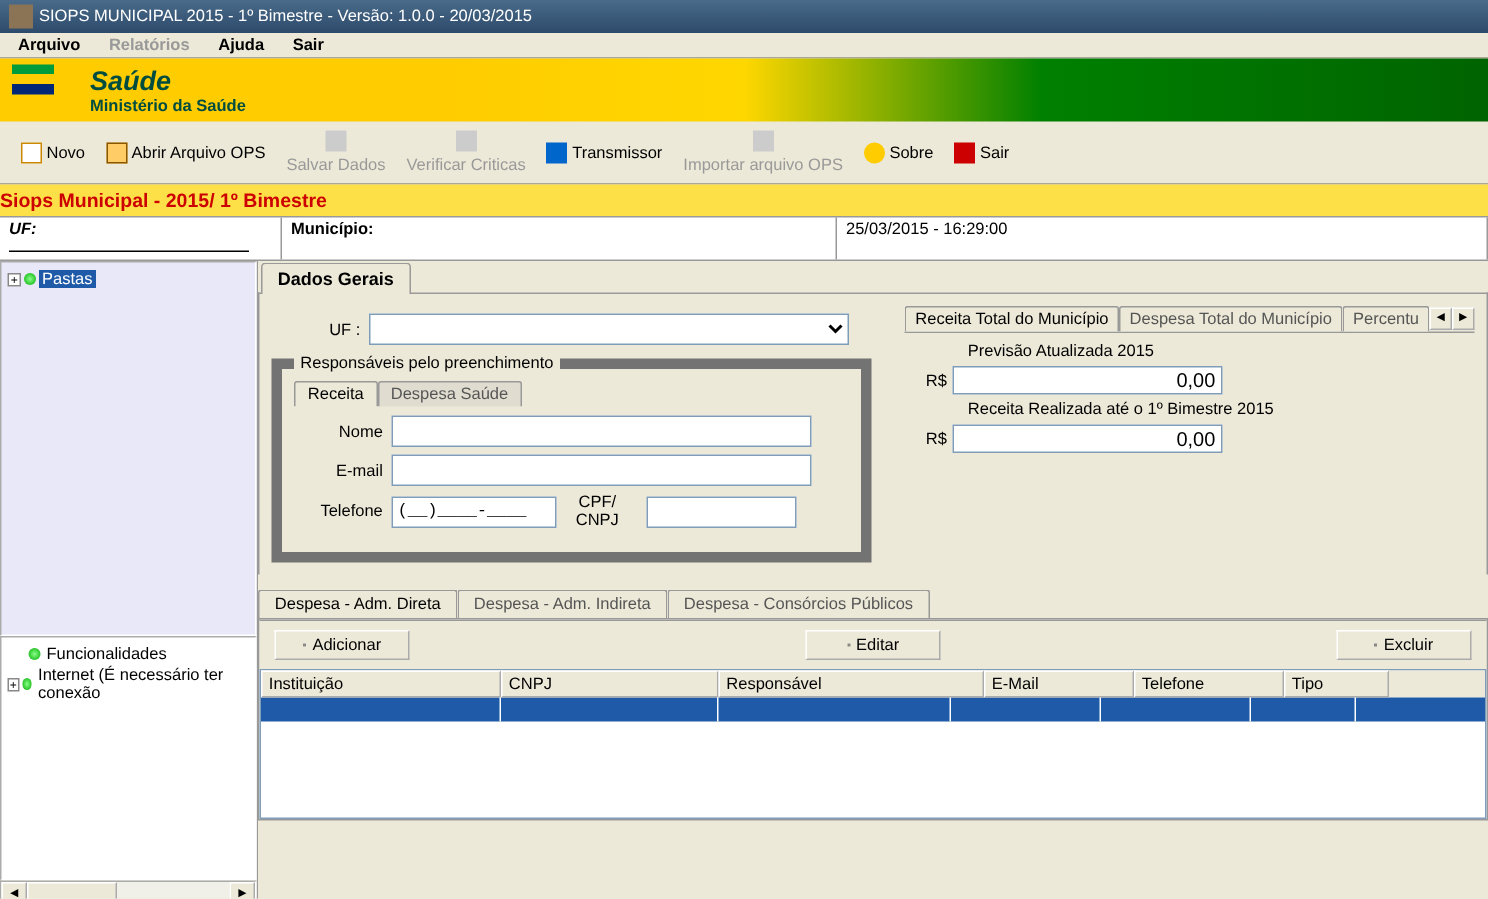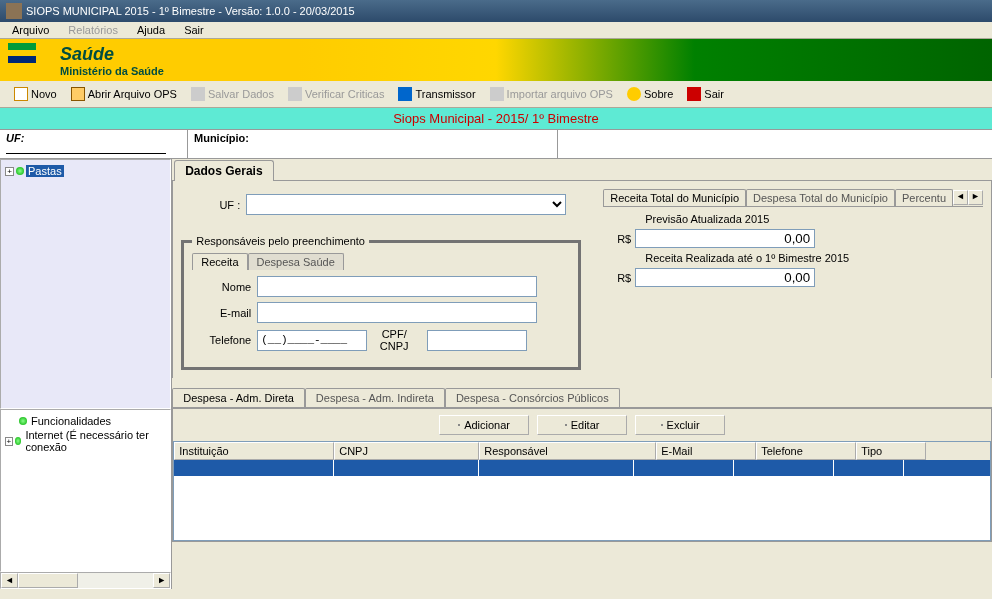--- a/index.html
+++ b/index.html
@@ -1,30 +1,30 @@
 <!DOCTYPE html>
 <html><head>
 <meta charset="utf-8">
 <style>
 * { box-sizing: border-box; margin: 0; padding: 0; }
 body { font-family: Tahoma, Arial, sans-serif; font-size: 11px; background: #ece9d8; width: 992px; height: 599px; overflow: hidden; }
 .titlebar { background: linear-gradient(#4a6b8a, #2d4a6b); color: #fff; padding: 3px 6px; font-size: 11px; display: flex; align-items: center; }
 .titlebar .icon { width: 16px; height: 16px; background: #8b7355; margin-right: 4px; }
 .menubar { background: #ece9d8; padding: 2px 4px; border-bottom: 1px solid #aca899; }
-.menubar span { padding: 3px 8px; cursor: pointer; }
+.menubar span { padding: 3px 8px; cursor: pointer; font-weight: bold; }
 .menubar .disabled { color: #999; }
 .banner { height: 42px; background: linear-gradient(to right, #ffcc00 0%, #ffcc00 30%, #ffd700 50%, #008000 70%, #006400 100%); position: relative; display: flex; align-items: center; padding-left: 60px; }
 .banner .flag { position: absolute; left: 8px; top: 4px; width: 28px; height: 20px; background: linear-gradient(#009b3a 33%, #ffcc00 33% 66%, #002776 66%); }
 .banner .logo-text { color: #004d40; font-style: italic; font-size: 18px; font-weight: bold; }
 .banner .logo-sub { color: #004d40; font-size: 11px; font-weight: bold; }
 .toolbar { background: #ece9d8; padding: 4px 8px; border-bottom: 1px solid #aca899; display: flex; align-items: center; gap: 2px; }
 .toolbar .tb-item { display: flex; align-items: center; gap: 3px; padding: 2px 6px; cursor: pointer; color: #000; }
-.toolbar .tb-item.disabled { color: #999; }
+.toolbar .tb-item.disabled { color: #999; flex-direction: column; }
 .toolbar .tb-icon { width: 14px; height: 14px; display: inline-block; }
-.subtitle { text-align: center; color: #c00; font-weight: normal; font-size: 13px; padding: 3px 0; background: #5eead4; }
+.subtitle { color: #c00; font-weight: bold; font-size: 13px; padding: 3px 0; background: #fde047; }
 .info-row { display: flex; border-top: 1px solid #999; border-bottom: 1px solid #999; background: #fff; }
 .info-row .cell { padding: 2px 6px; font-weight: bold; border-right: 1px solid #999; }
 .info-row .uf-cell { width: 188px; font-style: italic; }
 .info-row .mun-cell { flex: 0 0 370px; }
 .info-row .time-cell { flex: 1; font-weight: normal; }
 .main { display: flex; height: 430px; }
 .left-col { width: 212px; display: flex; flex-direction: column; border-right: 1px solid #999; }
 .tree-top { flex: 0 0 250px; background: #e8e8f8; border: 1px inset #fff; overflow: auto; padding: 4px; }
 .tree-node { display: flex; align-items: center; gap: 2px; padding: 1px 0; }
 .tree-expand { width: 9px; height: 9px; border: 1px solid #888; text-align: center; line-height: 7px; font-size: 8px; cursor: pointer; background: #fff; }
@@ -36,40 +36,40 @@
 .hscroll .arrow { width: 17px; height: 15px; background: #ece9d8; border: 1px outset #fff; text-align: center; line-height: 13px; font-size: 9px; cursor: pointer; }
 .hscroll .track { flex: 1; background: #f0f0e8; position: relative; height: 15px; }
 .hscroll .thumb { position: absolute; left: 0; width: 60px; height: 15px; background: #ece9d8; border: 1px outset #fff; }
 .right-col { flex: 1; background: #ece9d8; padding: 0; }
 .tab-strip { display: flex; align-items: flex-end; padding-left: 2px; }
 .tab { background: #ece9d8; border: 1px solid #999; border-bottom: none; padding: 3px 10px; font-weight: bold; font-size: 12px; border-radius: 3px 3px 0 0; position: relative; top: 1px; }
 .tab-body { border: 1px solid #999; background: #ece9d8; padding: 8px; min-height: 100px; }
 .form-row { display: flex; align-items: center; margin: 5px 0; }
 .form-row label { width: 65px; text-align: right; padding-right: 6px; }
 .form-row select, .form-row input[type=text] { border: 1px solid #7f9db9; background: #fff; height: 21px; padding: 1px 3px; font-family: Liberation Mono, monospace; font-size: 11px; }
-fieldset { border: 3px solid #737373; padding: 6px 8px 10px; margin-top: 20px; }
+fieldset { border: 7px solid #737373; padding: 6px 8px 10px; margin-top: 6px; }
 fieldset legend { padding: 0 4px; }
 .mini-tabs { display: flex; margin-bottom: 6px; }
 .mini-tab { border: 1px solid #999; border-bottom: none; padding: 2px 8px; background: #ece9d8; border-radius: 2px 2px 0 0; cursor: pointer; }
 .mini-tab.inactive { background: #e0ddd0; color: #555; }
 .top-flex { display: flex; gap: 22px; }
 .col-left-form { flex: 0 0 400px; }
 .col-right-form { flex: 1; }
 .rt-tabs { display: flex; align-items: center; border-bottom: 1px solid #999; }
 .rt-tab { padding: 2px 6px; border: 1px solid #999; border-bottom: none; background: #ece9d8; font-size: 11px; white-space: nowrap; border-radius: 2px 2px 0 0; }
 .rt-tab.inactive { color: #555; }
 .rt-scroll { display: flex; margin-left: auto; }
 .rt-scroll .btn { width: 15px; height: 15px; border: 1px outset #fff; background: #ece9d8; text-align: center; line-height: 11px; font-size: 9px; cursor: pointer; }
 .val-row { display: flex; align-items: center; margin: 4px 0; }
 .val-row .cur { width: 30px; text-align: right; padding-right: 4px; }
 .val-row input { width: 180px; text-align: right; border: 1px solid #7f9db9; background: #fff; height: 19px; padding: 1px 4px; font-family: inherit; }
 .sub-tabs { display: flex; margin-top: 10px; }
 .sub-tab { border: 1px solid #999; border-bottom: none; padding: 3px 10px; background: #ece9d8; border-radius: 2px 2px 0 0; cursor: pointer; }
 .sub-tab.inactive { color: #555; }
-.action-row { display: flex; justify-content: center; gap: 8px; padding: 6px 10px; border-top: 1px solid #999; background: #ece9d8; }
+.action-row { display: flex; justify-content: space-between; gap: 8px; padding: 6px 10px; border-top: 1px solid #999; background: #ece9d8; }
 .btn-std { border: 1px outset #fff; background: #ece9d8; padding: 3px 14px; cursor: pointer; display: flex; align-items: center; gap: 4px; font-family: inherit; font-size: 11px; min-width: 90px; justify-content: center; }
 .grid { border: 1px solid #7f9db9; background: #fff; }
 .grid-header { display: flex; background: #ece9d8; }
 .grid-header .gh { border: 1px outset #fff; padding: 2px 4px; font-weight: normal; }
 .grid-body { height: 80px; }
 .grid-row { display: flex; background: #1e5aa8; height: 16px; }
 .grid-row .gc { border-right: 1px solid #fff; }
 .uf-underline { border-bottom: 1px solid #000; display: inline-block; width: 160px; }
 .icon-new { background: #fff; border: 1px solid #c80; }
 .icon-open { background: #fc6; border: 1px solid #850; }
@@ -141,20 +141,21 @@
     </div>
 </div>
 
 <div class="subtitle">Siops Municipal - 2015/ 1º Bimestre</div>
 
 <div class="info-row">
   <div class="cell uf-cell">
     <span>UF:</span><span class="uf-underline"></span>
   </div>
   <div class="cell mun-cell">Município:</div>
+  <div class="cell time-cell">25/03/2015 - 16:29:00</div>
 </div>
 
 <div class="main">
   <div class="left-col">
     <div class="tree-top">
       <div class="tree-node">
         <span class="tree-expand">+</span>
         <span class="tree-bullet"></span>
         <span class="tree-label selected">Pastas</span>
       </div>

